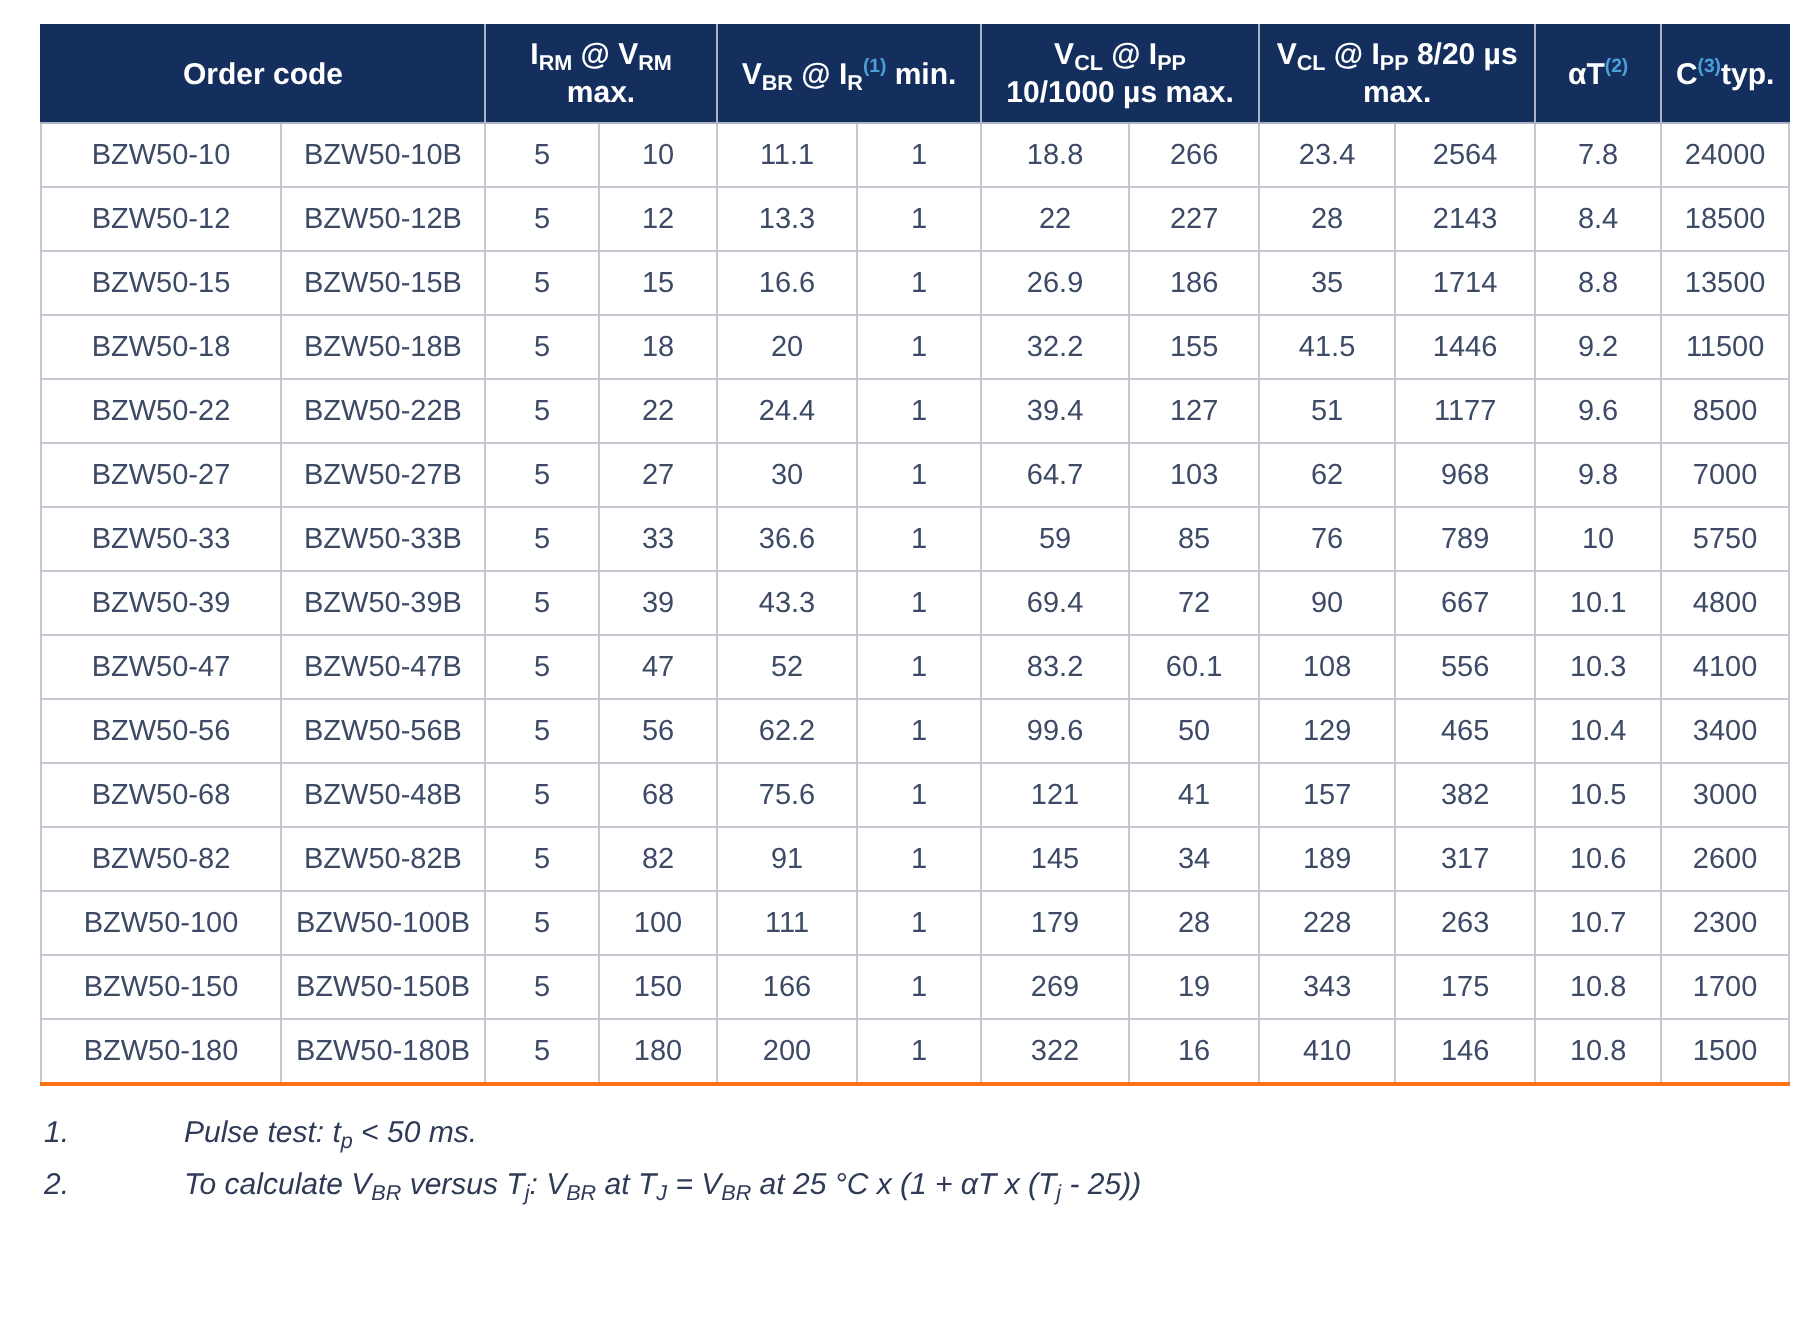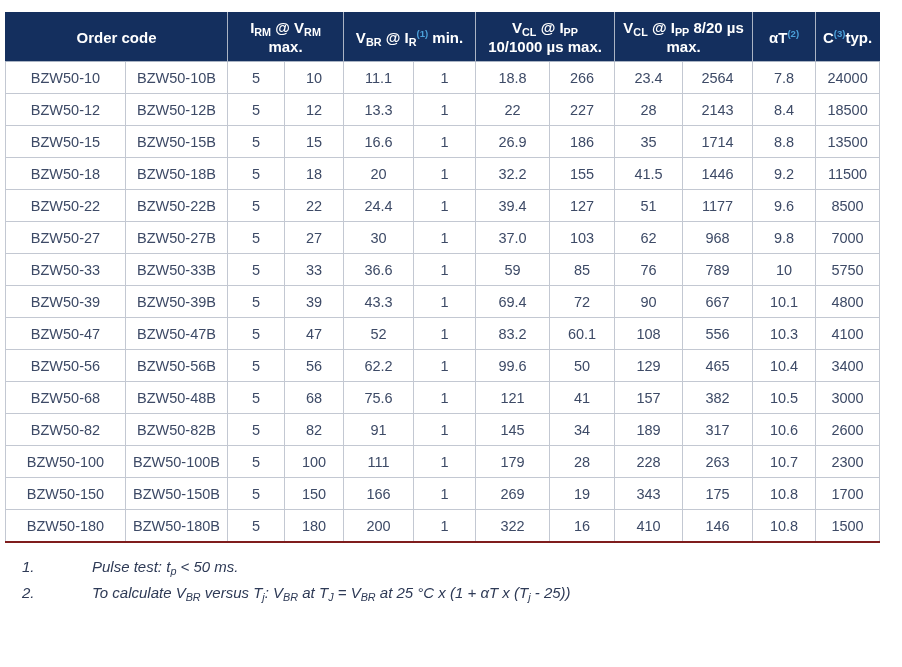--- a/index.html
+++ b/index.html
@@ -14,21 +14,21 @@
     width: 902px;
     height: 667px;
     background: #ffffff;
     overflow: hidden;
     box-sizing: border-box;
   }
   table.spec {
     border-collapse: collapse;
     table-layout: fixed;
     width: 874px;
-    margin: 12px 0 0 5px;
+    margin: 12px 0 0 20px;
     border-radius: 18px;
   }
   table.spec th, table.spec td {
     overflow: hidden;
     text-align: center;
     vertical-align: middle;
   }
   
   thead th {
     background: #142f5e;
@@ -50,21 +50,21 @@
   thead th:first-child { border-left-color: #142f5e; }
   thead th:last-child  { border-right-color: #142f5e; }
   
   tbody td {
     height: 29px;
     font-size: 14.5px;
     color: #3d4a66;
     border: 1px solid #c3c8d2;
     background: #ffffff;
   }
-  tbody tr:last-child td { border-bottom: 2px solid #7f1d1d; }
+  tbody tr:last-child td { border-bottom: 2px solid #f97316; }
   
   sub { font-size: 72%; vertical-align: -3px; line-height: 0; }
   sup { font-size: 70%; vertical-align: 5px;  line-height: 0; }
   sup.fnref {
     color: #4ba0d9;
     font-size: 64%;
     vertical-align: 6px;
     font-weight: bold;
   }
   
@@ -188,21 +188,21 @@
           <td>9.6</td>
           <td>8500</td>
         </tr>
         <tr>
           <td>BZW50-27</td>
           <td>BZW50-27B</td>
           <td>5</td>
           <td>27</td>
           <td>30</td>
           <td>1</td>
-          <td>37.0</td>
+          <td>64.7</td>
           <td>103</td>
           <td>62</td>
           <td>968</td>
           <td>9.8</td>
           <td>7000</td>
         </tr>
         <tr>
           <td>BZW50-33</td>
           <td>BZW50-33B</td>
           <td>5</td>

